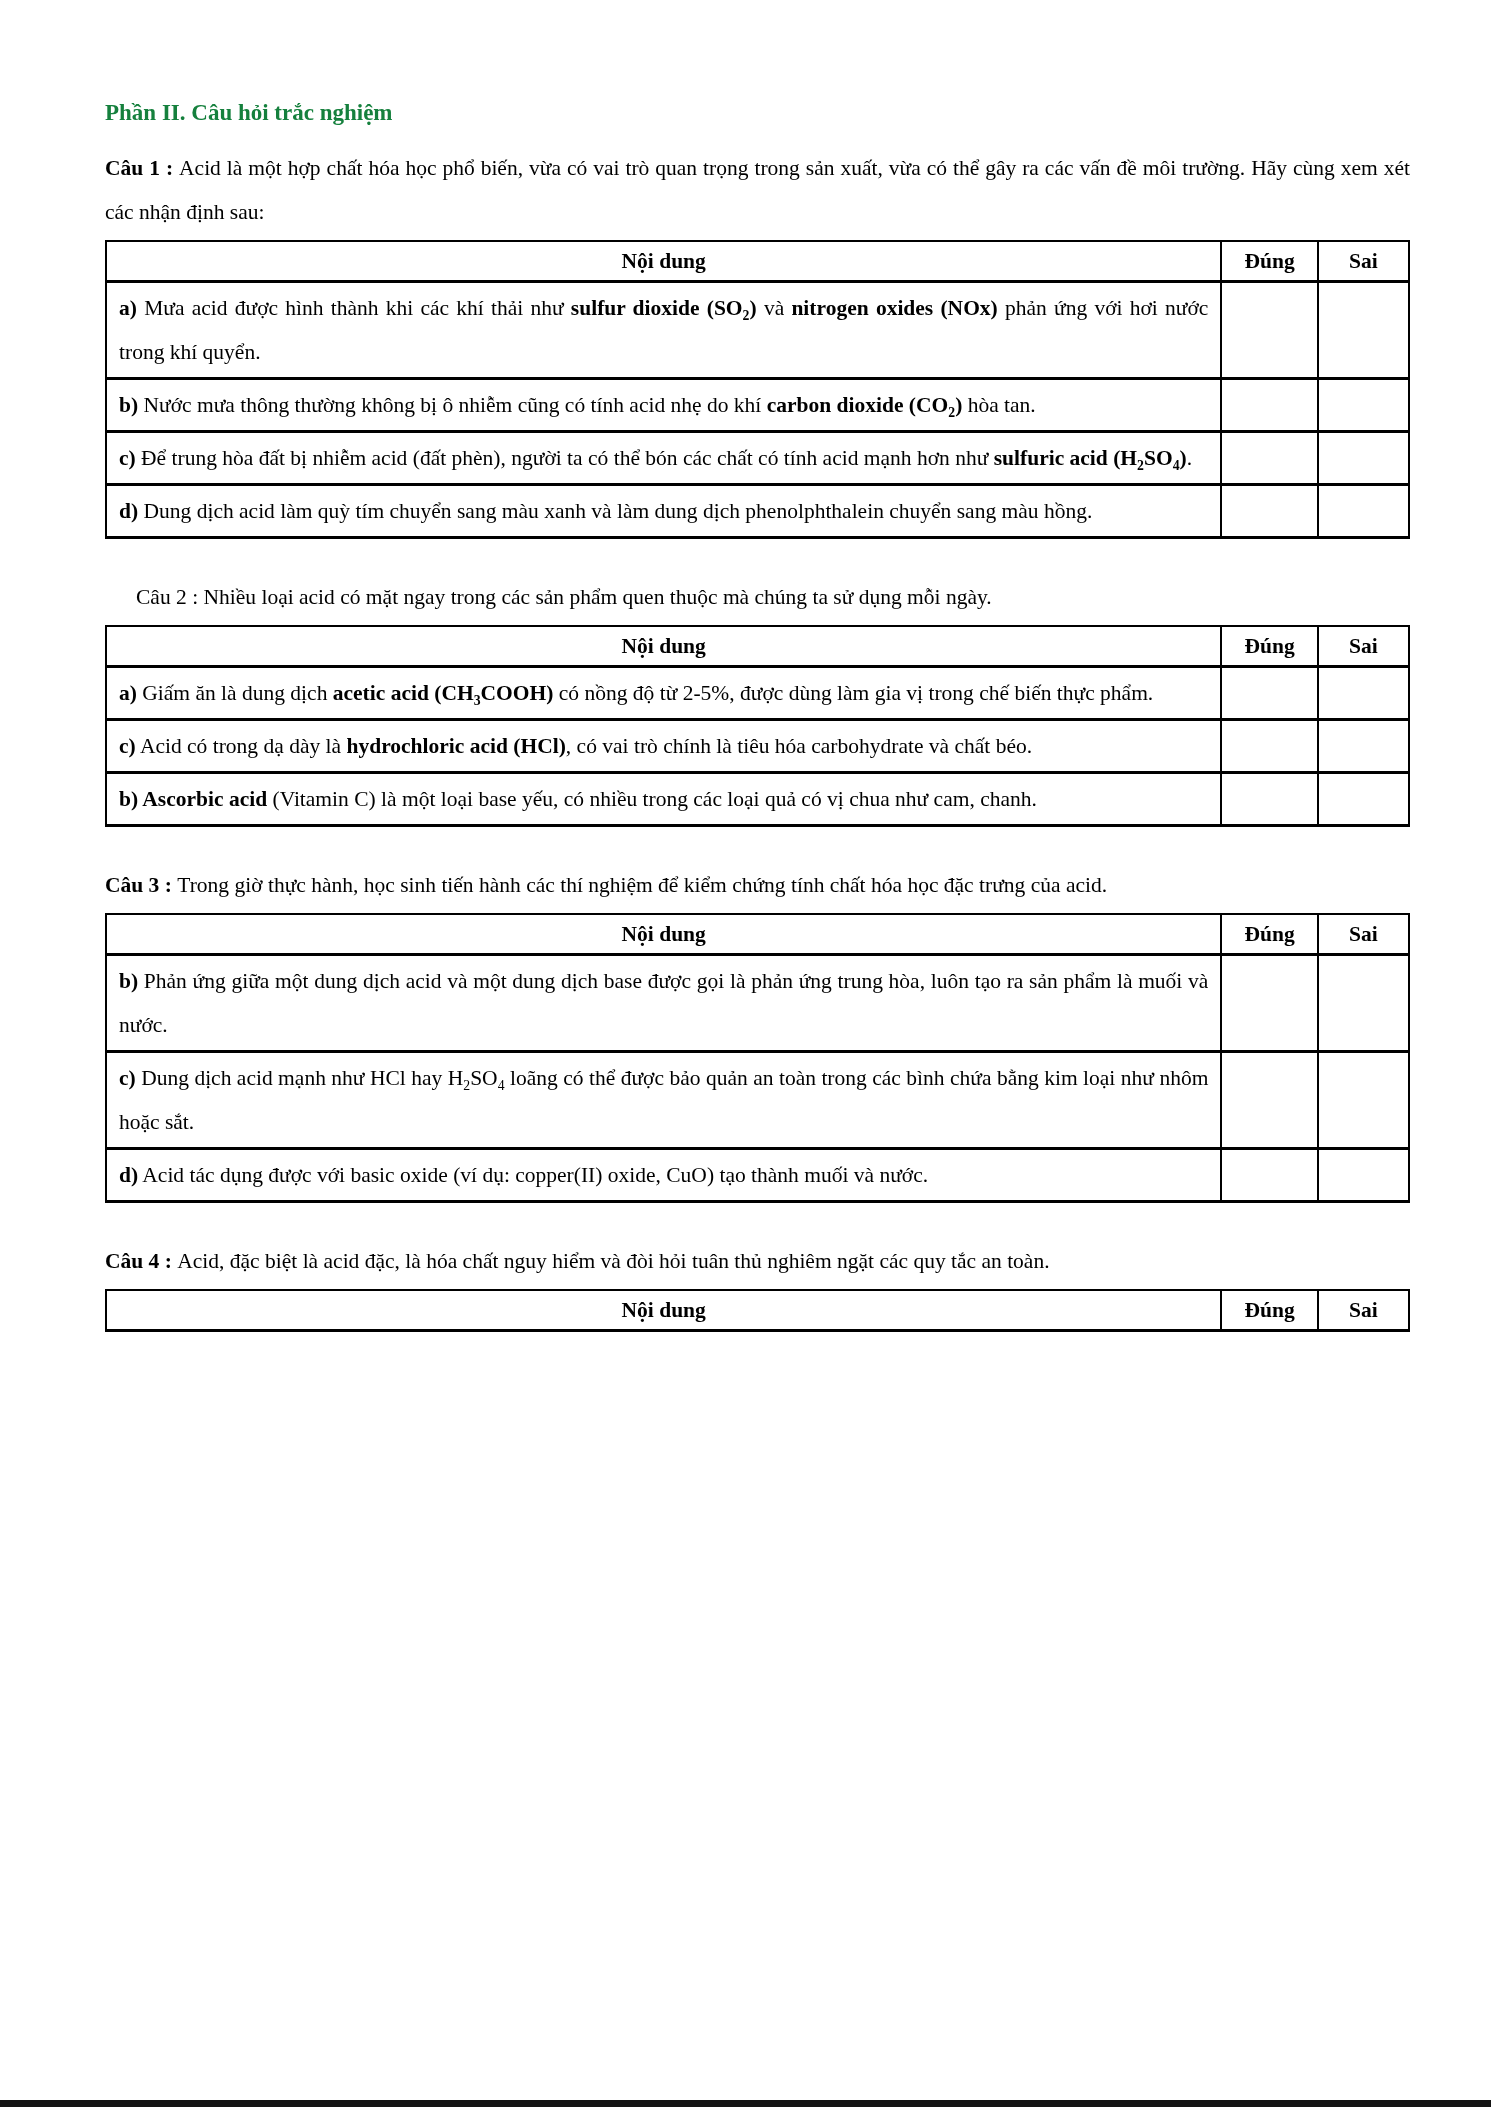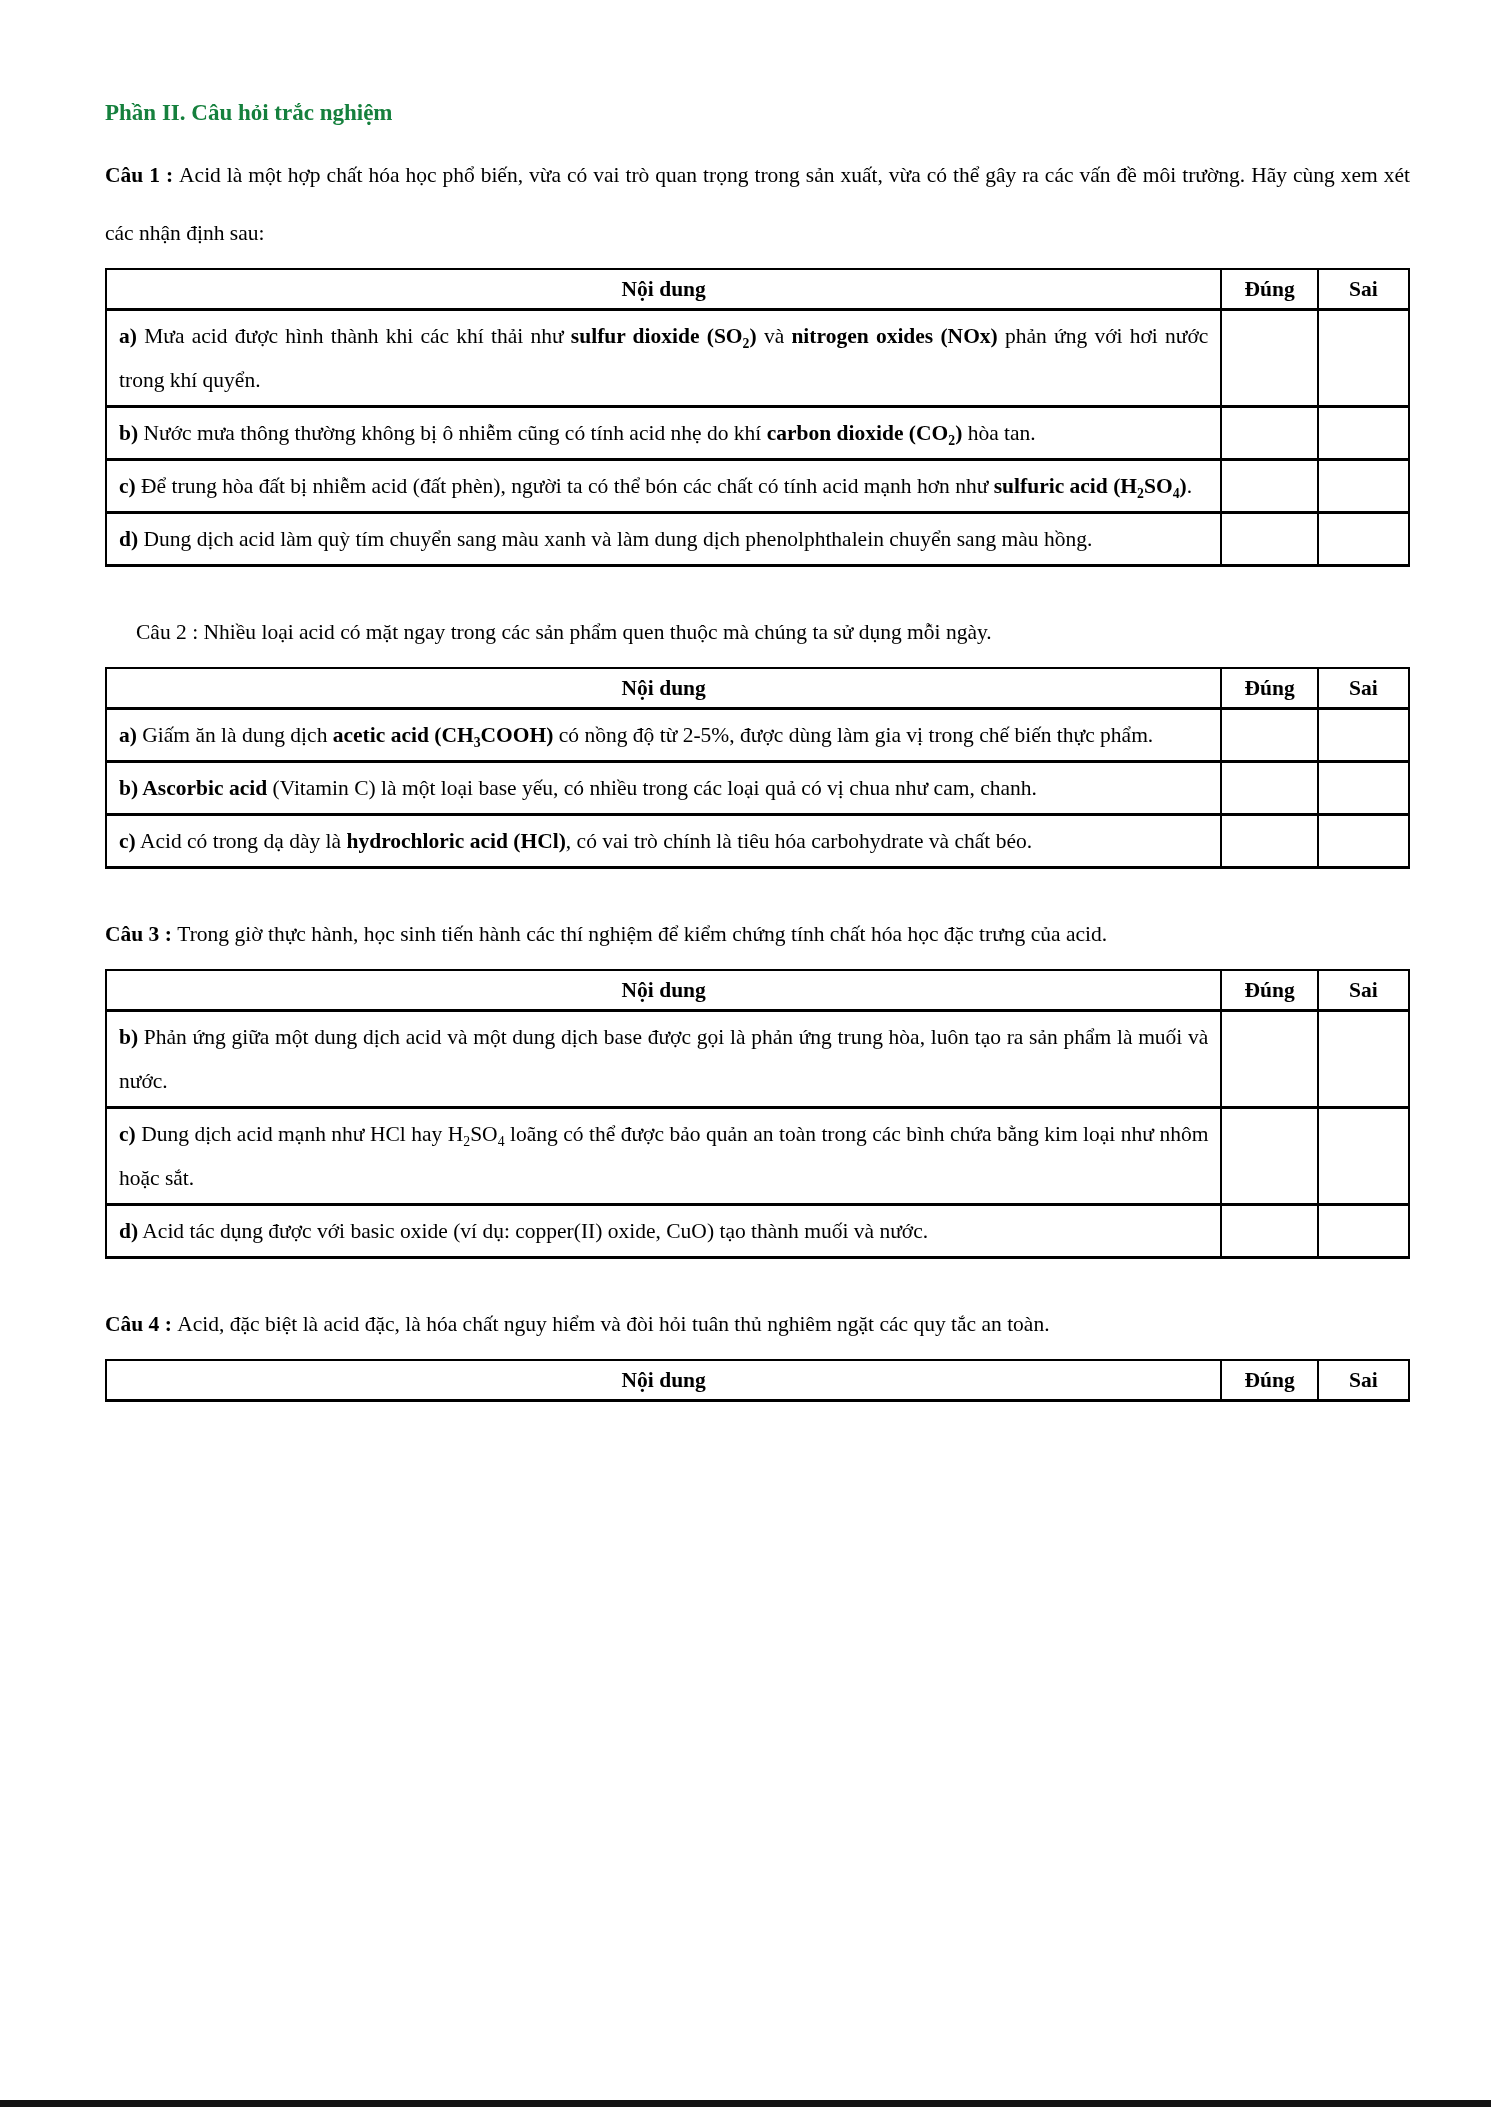--- a/index.html
+++ b/index.html
@@ -18,21 +18,21 @@
   }
   .section-title{
     font-size:23px;
     font-weight:bold;
     line-height:30px;
     margin:0 0 18px 0;
   }
   .question{margin:0 0 36px 0;}
   .intro{
     font-size:21.5px;
-    line-height:58px;
+    line-height:44px;
     text-align:justify;
     margin:0 0 6px 0;
   }
   table.tf-table{
     width:100%;
     border-collapse:collapse;
     table-layout:fixed;
   }
   .tf-table th,.tf-table td{
     border:2px solid #000;
@@ -128,26 +128,26 @@
         </tr>
       </thead>
       <tbody>
 
       <tr>
           <td class="cell-content"><span style="font-weight: bold;">a)</span><span> Giấm ăn là dung dịch </span><span style="font-weight: bold;">acetic acid (CH</span><sub style="font-weight: bold;">3</sub><span style="font-weight: bold;">COOH)</span><span> có nồng độ từ 2-5%, được dùng làm gia vị trong chế biến thực phẩm.</span></td>
           <td class="cell-check"></td>
           <td class="cell-check"></td>
         </tr>
             <tr>
+          <td class="cell-content"><span style="font-weight: bold;">c)</span><span> Acid có trong dạ dày là </span><span style="font-weight: bold;">hydrochloric acid (HCl)</span><span>, có vai trò chính là tiêu hóa carbohydrate và chất béo.</span></td>
+          <td class="cell-check"></td>
+          <td class="cell-check"></td>
+        </tr>
+            <tr>
           <td class="cell-content"><span style="font-weight: bold;">b) Ascorbic acid</span><span> (Vitamin C) là một loại base yếu, có nhiều trong các loại quả có vị chua như cam, chanh.</span></td>
-          <td class="cell-check"></td>
-          <td class="cell-check"></td>
-        </tr>
-            <tr>
-          <td class="cell-content"><span style="font-weight: bold;">c)</span><span> Acid có trong dạ dày là </span><span style="font-weight: bold;">hydrochloric acid (HCl)</span><span>, có vai trò chính là tiêu hóa carbohydrate và chất béo.</span></td>
           <td class="cell-check"></td>
           <td class="cell-check"></td>
         </tr>
           </tbody>
     </table>
   </section>
 
   <section class="question">
     <p class="intro"><span style="font-weight: bold;">Câu 3 : </span><span>Trong giờ thực hành, học sinh tiến hành các thí nghiệm để kiểm chứng tính chất hóa học đặc trưng của acid.</span></p>
     <table class="tf-table">

